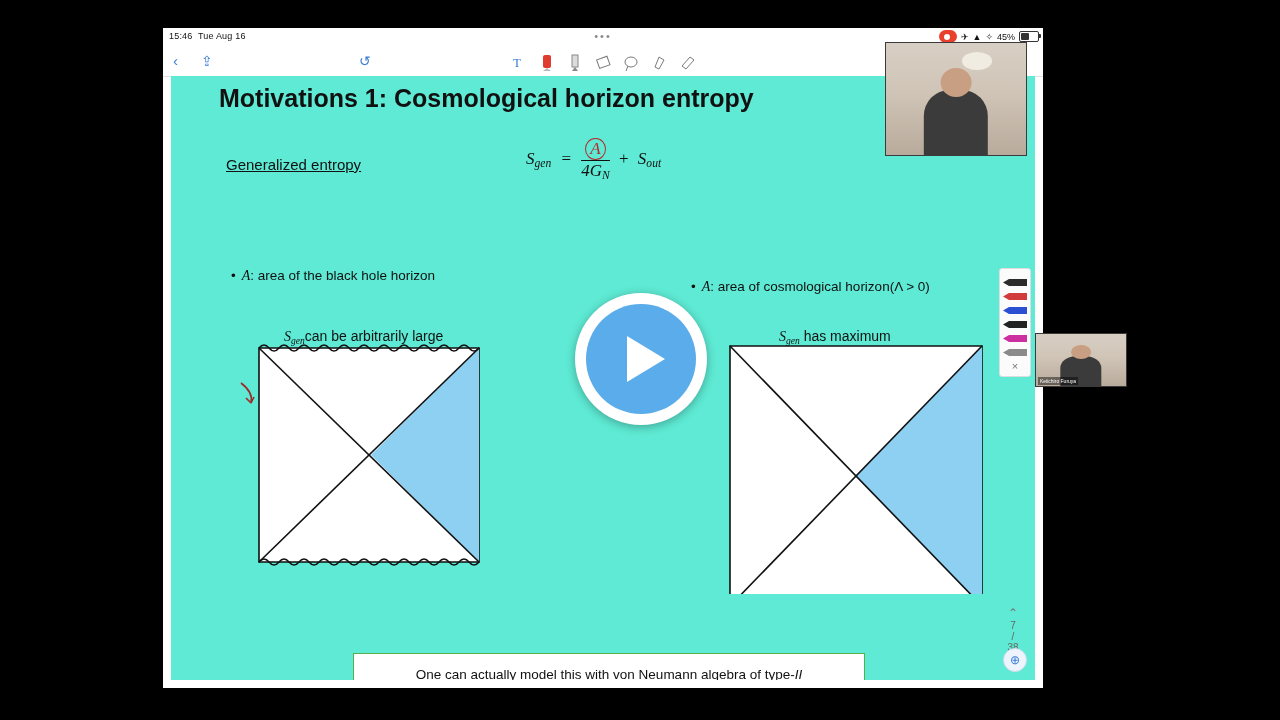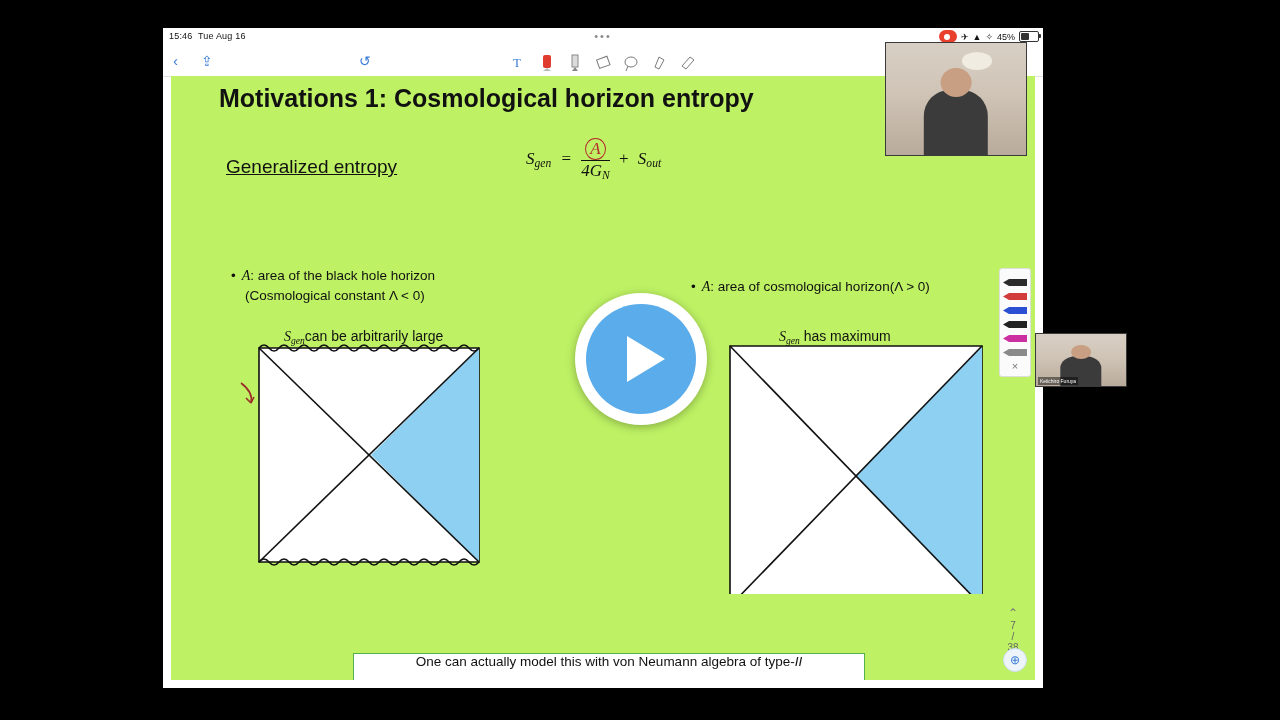--- a/index.html
+++ b/index.html
@@ -20,37 +20,37 @@
   .batt:after{content:"";position:absolute;right:-3px;top:2px;width:2px;height:4px;background:#333;border-radius:0 1px 1px 0;}
   .batt span{position:absolute;left:1px;top:1px;bottom:1px;width:45%;background:#333;border-radius:1px;display:block;}
 
   
   .toolbar{position:relative;height:30px;background:#fff;border-bottom:1px solid #e2e2e2;}
   .tb-icon{position:absolute;top:4px;color:#3b7dd8;font-size:15px;line-height:22px;cursor:pointer;}
   .pens{position:absolute;left:50%;transform:translateX(-50%);top:3px;display:flex;gap:12px;align-items:flex-end;height:24px;}
   .pens>div{width:16px;height:22px;position:relative;}
 
   
-  .slide{position:absolute;left:8px;top:48px;width:864px;height:604px;background:#bef264;overflow:hidden;}
+  .slide{position:absolute;left:8px;top:48px;width:864px;height:604px;background:#5eead4;overflow:hidden;}
   .slide-title{position:absolute;left:48px;top:8px;font-size:25px;font-weight:bold;color:#111;white-space:nowrap;}
-  .gen-entropy{position:absolute;left:55px;top:80px;font-size:19px;color:#111;text-decoration:underline;}
+  .gen-entropy{position:absolute;left:55px;top:80px;font-size:15px;color:#111;text-decoration:underline;}
   .formula{position:absolute;left:355px;top:62px;font-family:"Liberation Serif",serif;font-size:17px;color:#111;}
   .frac{display:inline-block;vertical-align:middle;text-align:center;}
   .frac .num{border-bottom:1px solid #111;padding:0 3px;}
   .circA{display:inline-block;border:1.6px solid #b32d2d;border-radius:50%;padding:0 4px;color:#b32d2d;font-style:italic;}
   .sub{font-size:.68em;vertical-align:-.28em;}
   .it{font-style:italic;}
 
   .bullet-left{position:absolute;left:60px;top:190px;font-size:13.5px;color:#111;line-height:1.45;}
   .bullet-right{position:absolute;left:520px;top:203px;font-size:13.5px;color:#111;}
   .sgen-left{position:absolute;left:92px;top:252px;font-size:14px;color:#111;margin-left:21px;}
   .sgen-right{position:absolute;left:608px;top:252px;font-size:14px;color:#111;text-align:right;}
   .ser{font-family:"Liberation Serif",serif;font-style:italic;}
 
-  .caption-box{position:absolute;left:182px;top:577px;width:510px;height:28px;border:1.5px solid #53b04a;background:#fff;display:flex;align-items:flex-start;justify-content:center;font-size:13.5px;color:#111;}
+  .caption-box{position:absolute;left:182px;top:577px;width:510px;height:28px;border:1.5px solid #53b04a;background:#fff;display:flex;align-items:flex-end;justify-content:center;font-size:13.5px;color:#111;}
 
   
   .diagram{position:absolute;}
   .arrow{position:absolute;left:68px;top:305px;color:#9c2a2a;font-size:16px;}
 
   
   #play{position:absolute;left:575px;top:293px;width:132px;height:132px;border-radius:50%;background:#fff;box-shadow:0 2px 10px rgba(0,0,0,.3);display:flex;align-items:center;justify-content:center;cursor:pointer;}
   #play .inner{width:110px;height:110px;border-radius:50%;background:#5aaceb;display:flex;align-items:center;justify-content:center;}
   #play .tri{width:0;height:0;border-left:38px solid #fff;border-top:23px solid transparent;border-bottom:23px solid transparent;margin-left:10px;}
 
@@ -148,21 +148,20 @@
         <span class="frac">
           <span class="num" style="display:block;"><span class="circA">A</span></span>
           <span style="display:block;"><span class="it">4G</span><span class="sub it">N</span></span>
         </span>
         <span style="margin:0 5px;">+</span>
         <span class="it">S</span><span class="sub it">out</span>
       </div>
 
       <div class="bullet-left">
         <div><span style="margin-right:6px;">•</span><span class="ser" style="font-size:14px;">A</span>: area of the black hole horizon</div>
-        <div style="margin-left:14px;">(Cosmological constant Λ &lt; 0)</div>
       </div>
 
       <div class="sgen-left">
         <span class="ser">S</span><span class="ser sub">gen</span><span>can be arbitrarily large</span>
       </div>
 
       <div class="bullet-right">
         <span style="margin-right:6px;">•</span><span class="ser" style="font-size:14px;">A</span>: area of cosmological horizon(Λ &gt; 0)
       </div>
 

